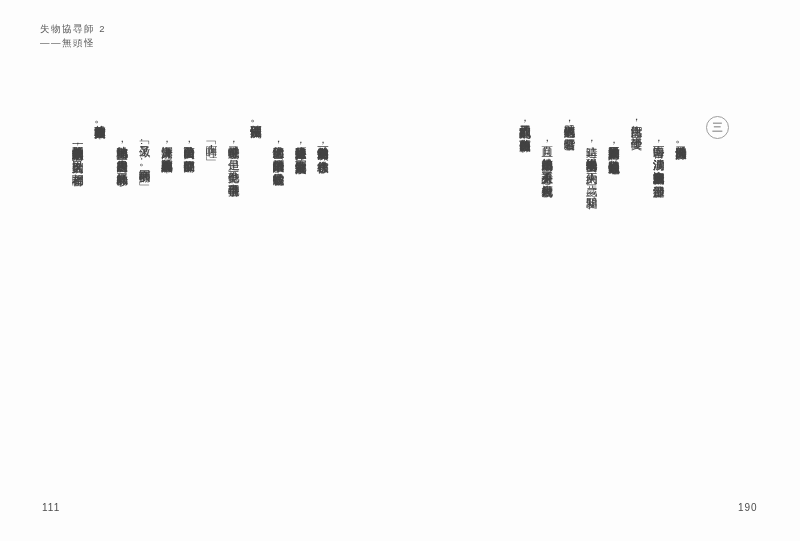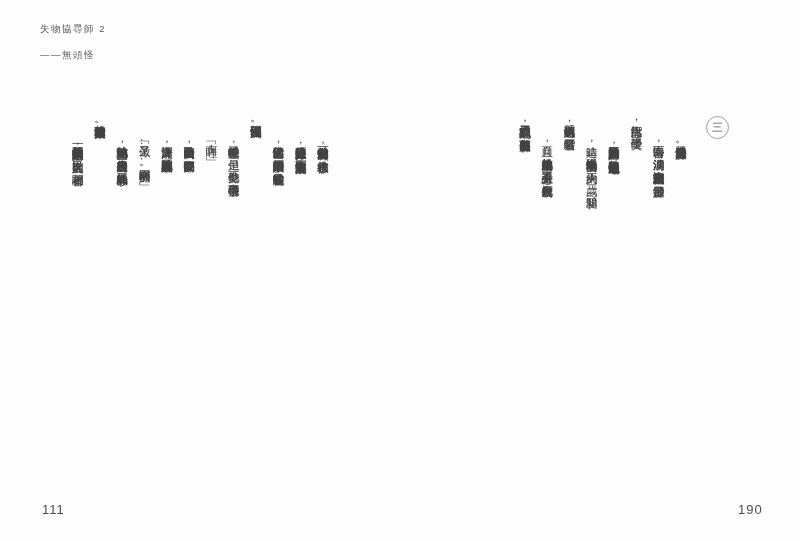--- a/index.html
+++ b/index.html
@@ -3,42 +3,42 @@
 <meta charset="utf-8">
 <style>
   html,body{margin:0;padding:0;background:#e9e9e9;}
   .spread{
     position:relative;width:800px;height:541px;background:#fefefee8;
     background:#fdfdfd;overflow:hidden;
     font-family:Liberation Sans, sans-serif;color:#464646;
   }
   
   .running-header{position:absolute;left:40px;top:24px;font-size:9.5px;color:#5a5a5a;letter-spacing:1.5px;line-height:1;}
-  .running-header .line2{margin-top:16px;}
+  .running-header .line2{margin-top:4px;}
   
   .chapter-badge{
     position:absolute;left:706px;top:116px;width:23px;height:23px;
     border:1px solid #9d9d9d;border-radius:50%;
     display:flex;align-items:center;justify-content:center;
     font-size:11px;color:#555;box-sizing:border-box;
   }
   
   .page{
     position:absolute;top:116px;
     writing-mode:vertical-rl;
     font-size:11.5px;line-height:22.3px;letter-spacing:0.2px;
     color:#434343;
   }
   .page p{margin:0;padding:0;white-space:nowrap;}
   .right-page{left:472px;width:220px;height:336px;}
   .left-page{left:66px;width:268px;height:336px;}
   .ind{text-indent:21px;}
   .gap{margin-left:40px;}
   
-  .pagenum{position:absolute;font-size:13px;color:#4c4c4c;letter-spacing:1px;line-height:1;}
+  .pagenum{position:absolute;font-size:10px;color:#4c4c4c;letter-spacing:1px;line-height:1;}
   .pagenum-left{left:42px;top:503px;}
   .pagenum-right{left:738px;top:503px;}
 </style>
 </head>
 <body>
 
 <div class="spread">
 
   <div class="running-header">
     <div class="line1">失物協尋師 2</div>

